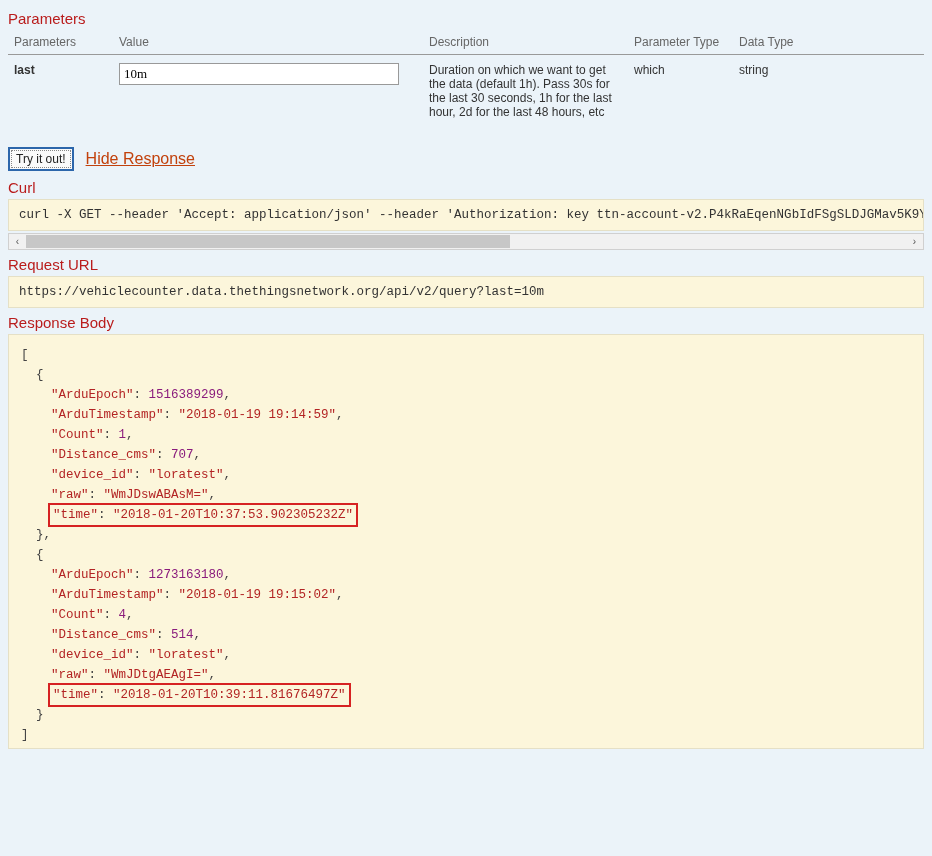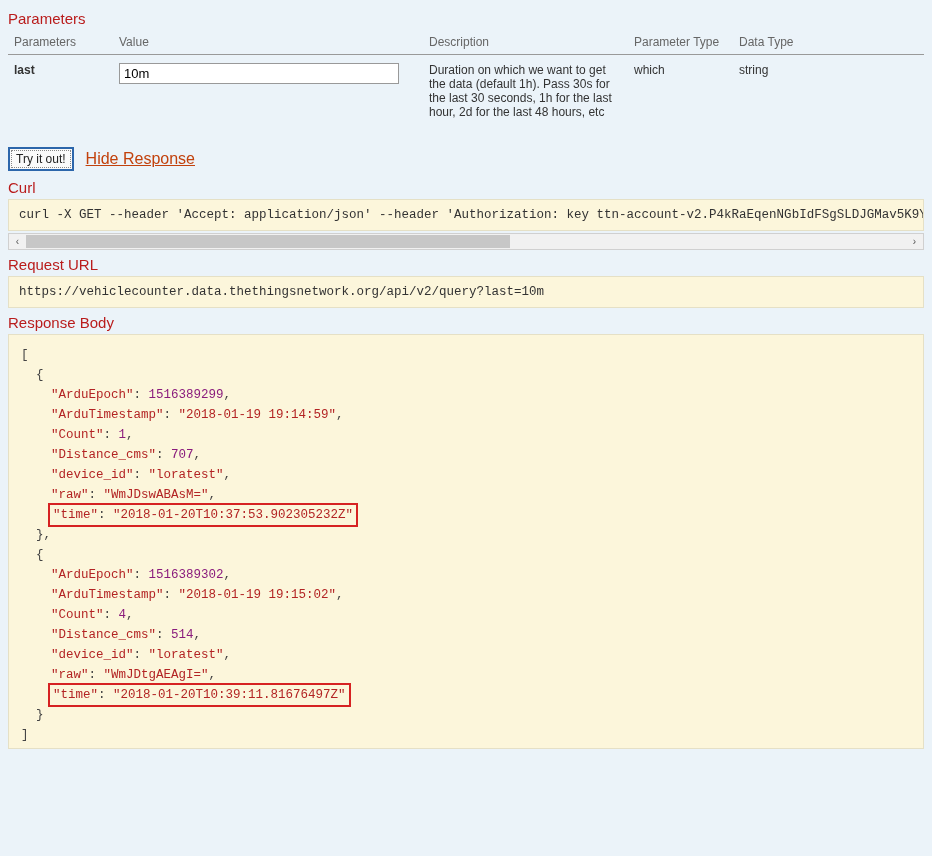--- a/index.html
+++ b/index.html
@@ -38,21 +38,21 @@
     color: #333;
   }
   .param-name { font-weight: 700; width: 105px; margin-top: 12px;}
   .col-value { width: 310px; }
   .col-desc { width: 205px; }
   .col-ptype { width: 105px; }
   .col-dtype { }
   .vinput {
     width: 280px;
     padding: 2px 4px;
-    font-family: Liberation Sans, sans-serif;
+    font-family: Liberation Serif, serif;
     font-size: 13px;
     border: 1px solid #999;
   }
   .actions-row {
     display: flex;
     align-items: center;
     gap: 12px;
     margin: 20px 0 8px 0;
   }
   .try-btn {
@@ -194,21 +194,21 @@
   {
     <span class="jk">"ArduEpoch"</span>: <span class="jn">1516389299</span>,
     <span class="jk">"ArduTimestamp"</span>: <span class="js">"2018-01-19 19:14:59"</span>,
     <span class="jk">"Count"</span>: <span class="jn">1</span>,
     <span class="jk">"Distance_cms"</span>: <span class="jn">707</span>,
     <span class="jk">"device_id"</span>: <span class="js">"loratest"</span>,
     <span class="jk">"raw"</span>: <span class="js">"WmJDswABAsM="</span>,
     <span class="hlbox"><span class="jk">"time"</span>: <span class="js">"2018-01-20T10:37:53.902305232Z"</span></span>
   },
   {
-    <span class="jk">"ArduEpoch"</span>: <span class="jn">1516389302</span>,
+    <span class="jk">"ArduEpoch"</span>: <span class="jn">1273163180</span>,
     <span class="jk">"ArduTimestamp"</span>: <span class="js">"2018-01-19 19:15:02"</span>,
     <span class="jk">"Count"</span>: <span class="jn">4</span>,
     <span class="jk">"Distance_cms"</span>: <span class="jn">514</span>,
     <span class="jk">"device_id"</span>: <span class="js">"loratest"</span>,
     <span class="jk">"raw"</span>: <span class="js">"WmJDtgAEAgI="</span>,
     <span class="hlbox"><span class="jk">"time"</span>: <span class="js">"2018-01-20T10:39:11.81676497Z"</span></span>
   }
 ]</div>
 
 </body></html>

